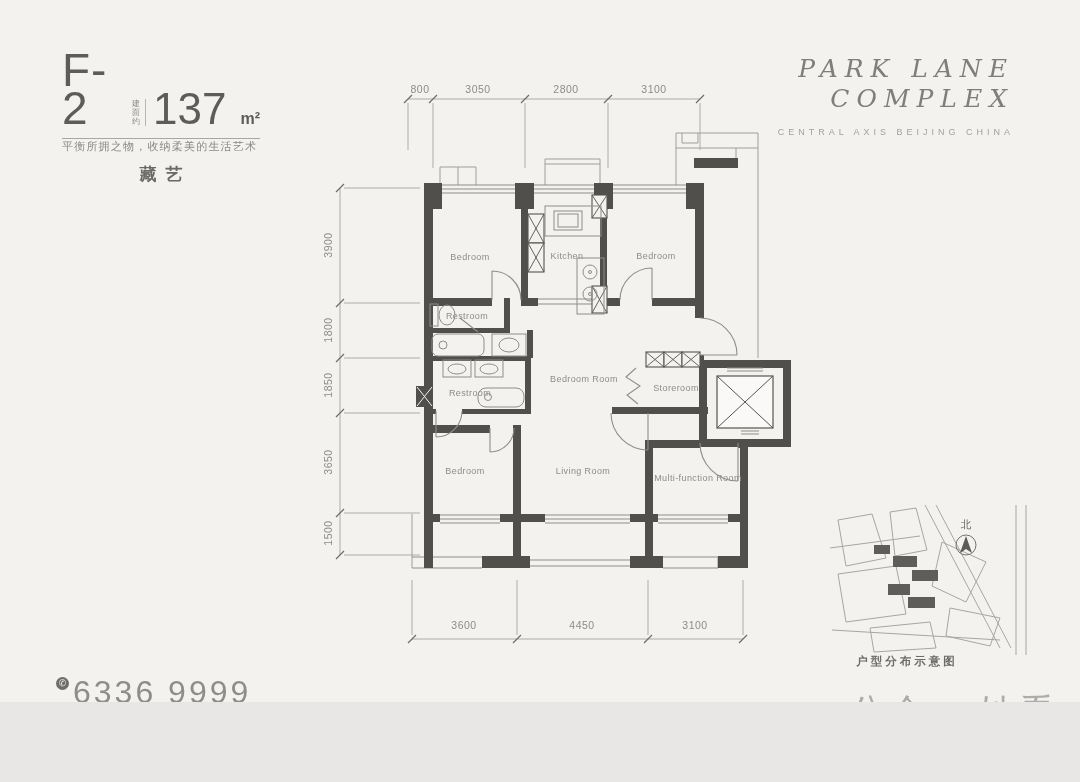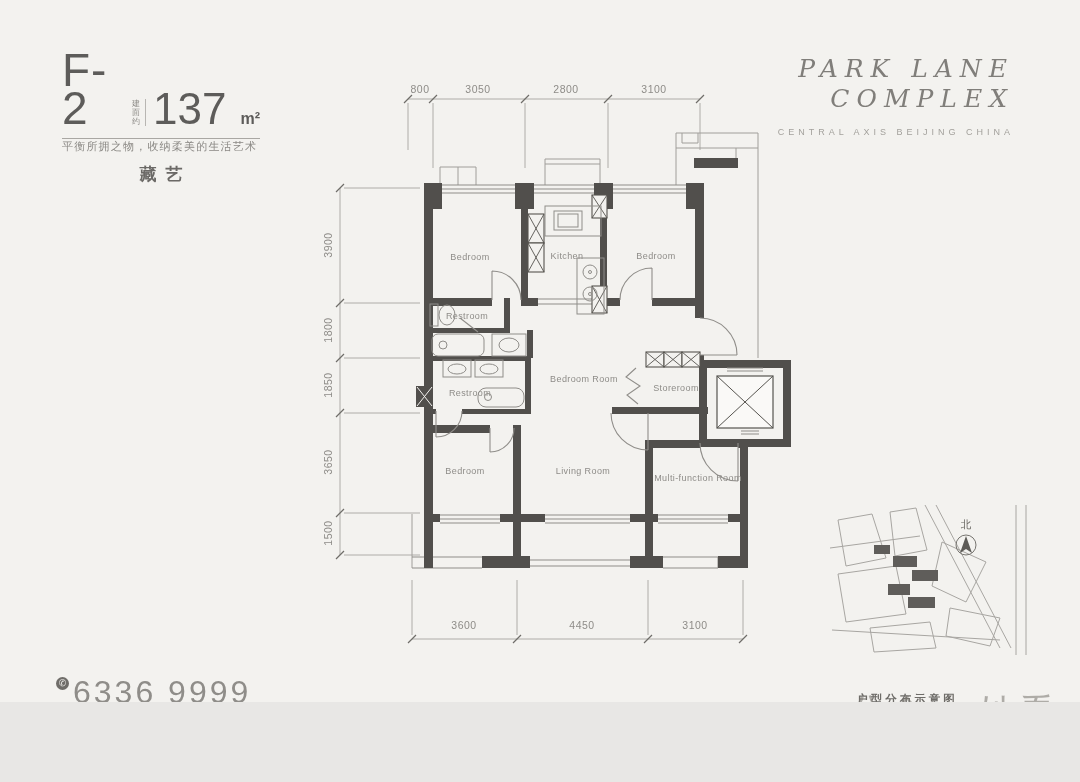--- a/index.html
+++ b/index.html
@@ -261,21 +261,21 @@
   <span class="dim rot" style="left:328px;top:330px">1800</span>
   <span class="dim rot" style="left:328px;top:385px">1850</span>
   <span class="dim rot" style="left:328px;top:462px">3650</span>
   <span class="dim rot" style="left:328px;top:533px">1500</span>
 
   <span class="dim" style="left:464px;top:625px">3600</span>
   <span class="dim" style="left:582px;top:625px">4450</span>
   <span class="dim" style="left:695px;top:625px">3100</span>
 
   <span class="north-lbl" style="left:966px;top:525px">北</span>
-  <span class="map-cap" style="left:907px;top:699px">户型分布示意图</span>
+  <span class="map-cap" style="left:907px;top:661px">户型分布示意图</span>
 
   <div class="phone">
     <span class="phone-icon">✆</span>
     <span class="phone-num">6336 9999</span>
   </div>
 
   <div class="disc">
     <p>1、本广告仅为要约邀请，本户型所展示户型家具、电器配置、电梯井道等仅供参考，不作为双方权利义务的依据，双方权利义务及交付标准以商品房买卖合同的约定为准，合同没有约定或约定不明确的以实际交付为准。2、本户型图所示为标准层户型，详见二层及顶层，仅供参考，相同户型因楼栋、楼层不同，细部做法</p>
     <p>体房屋户型以商品房买卖合同的约定为准。本房屋外立面设有造型线条，在特定角度下可能对相近室外视线有影响，合同没有约定或约定不明确的以实际交付为准。本户型图所标尺寸仅供参考衡量面积，尺寸以实际交</p>
     <p>付、备案名：观澜庭园，项目名称以地名办核定为准。京房售证字（2024）4号。制作日期：2024年3月。</p>

